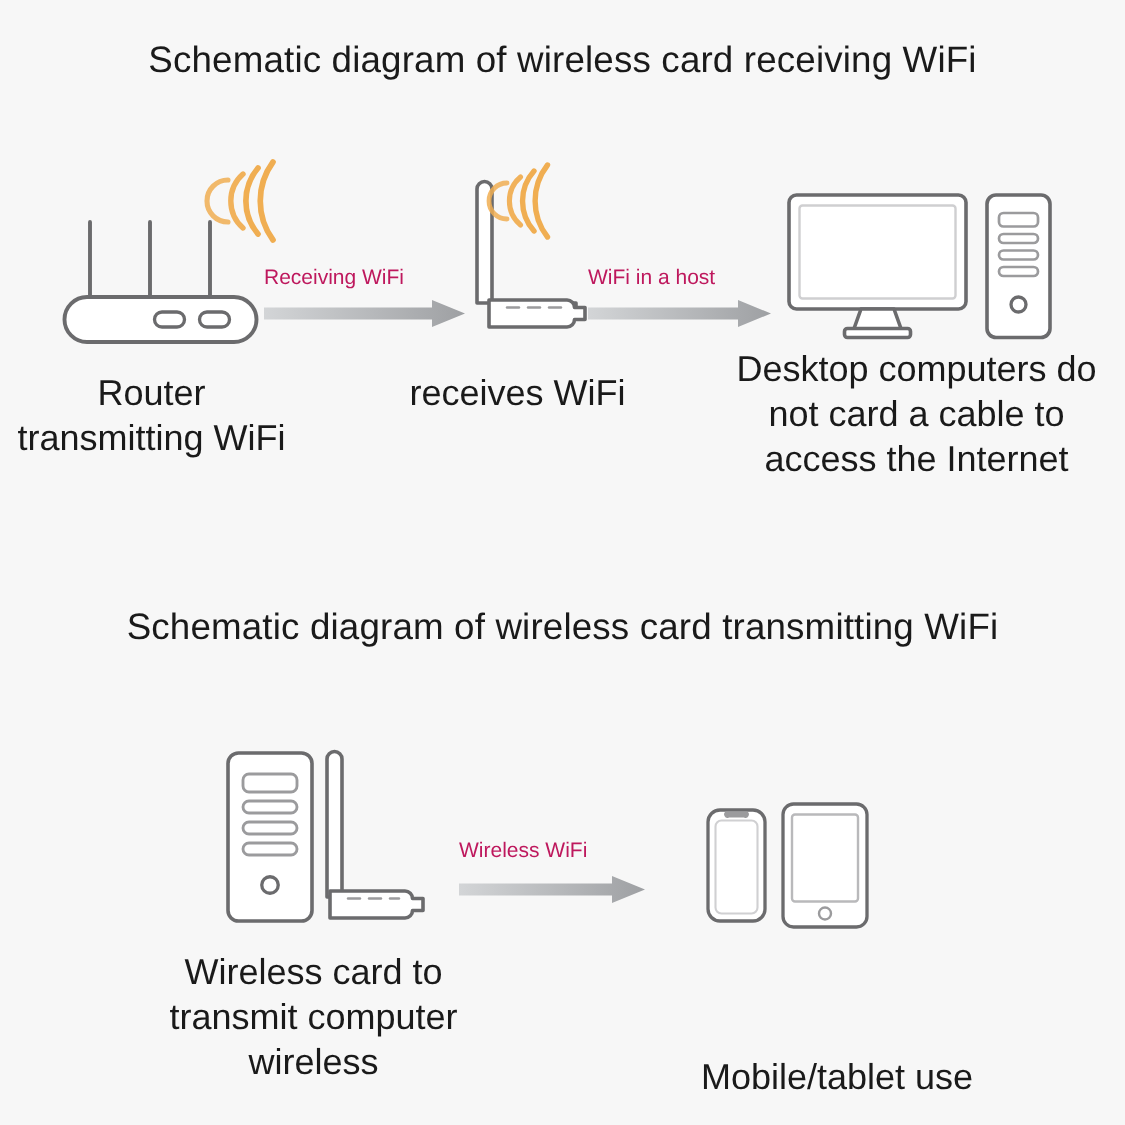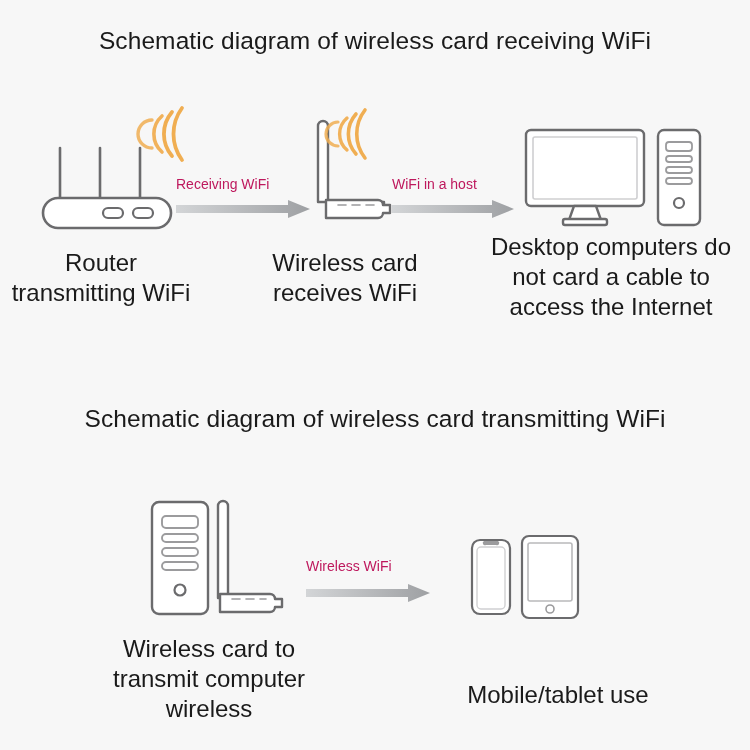--- a/index.html
+++ b/index.html
@@ -130,21 +130,20 @@
       <rect x="142" y="50" width="26" height="6" rx="3" ry="3" fill="#ffffff" stroke="#9b9b9d" stroke-width="1.8"></rect>
       <circle cx="155" cy="75" r="5" fill="#ffffff" stroke="#6b6b6d" stroke-width="2.2"></circle>
     </svg>
   </div>
 
   <div class="caption" style="left:10px;top:248px;width:182px;">
     <div>Router</div>
     <div>transmitting WiFi</div>
   </div>
   <div class="caption" style="left:254px;top:248px;width:182px;">
-    <div>Wireless card</div>
     <div>receives WiFi</div>
   </div>
   <div class="caption" style="left:478px;top:232px;width:266px;">
     <div>Desktop computers do</div>
     <div>not card a cable to</div>
     <div>access the Internet</div>
   </div>
 
   <div class="section-title" id="title-2">Schematic diagram of wireless card transmitting WiFi</div>
 
@@ -190,17 +189,17 @@
       <rect x="58" y="9" width="44" height="58" rx="2" ry="2" fill="#ffffff" stroke="#b9b9bb" stroke-width="1.6"></rect>
       <circle cx="80" cy="75" r="4" fill="#ffffff" stroke="#9b9b9d" stroke-width="1.6"></circle>
     </svg>
   </div>
 
   <div class="caption" style="left:52px;top:634px;width:314px;">
     <div>Wireless card to</div>
     <div>transmit computer</div>
     <div>wireless</div>
   </div>
-  <div class="caption" style="left:400px;top:680px;width:316px;">
+  <div class="caption" style="left:400px;top:704px;width:316px;">
     <div>Mobile/tablet use</div>
   </div>
 
 </div>
 
 </body></html>

